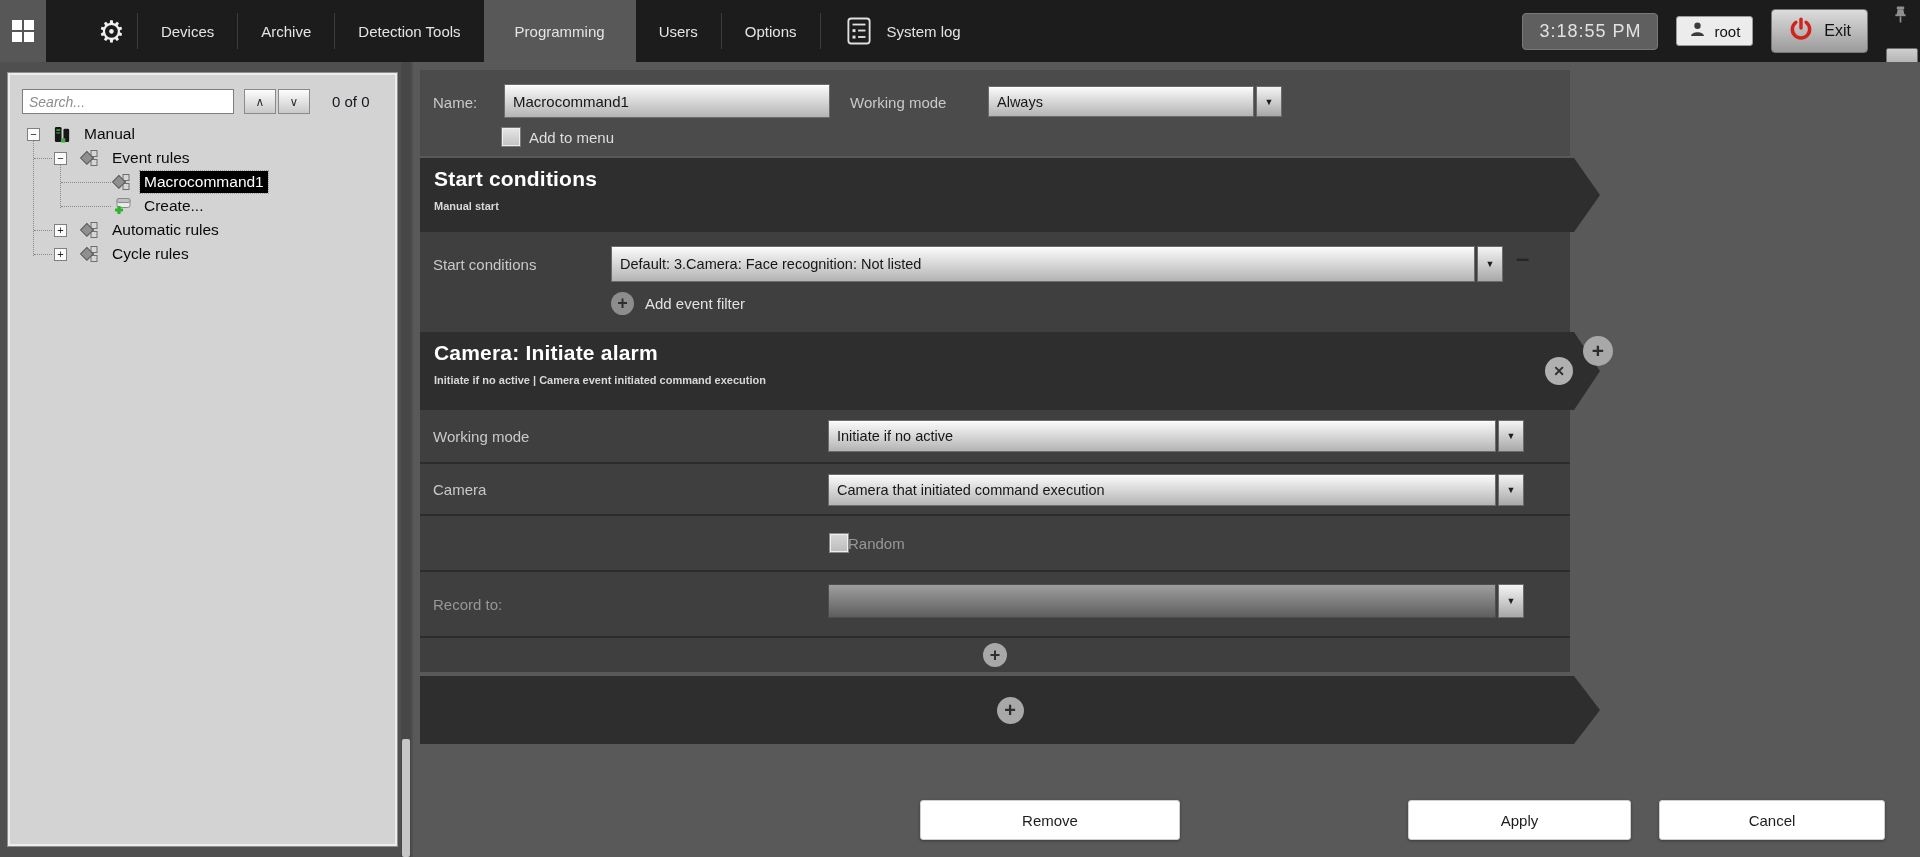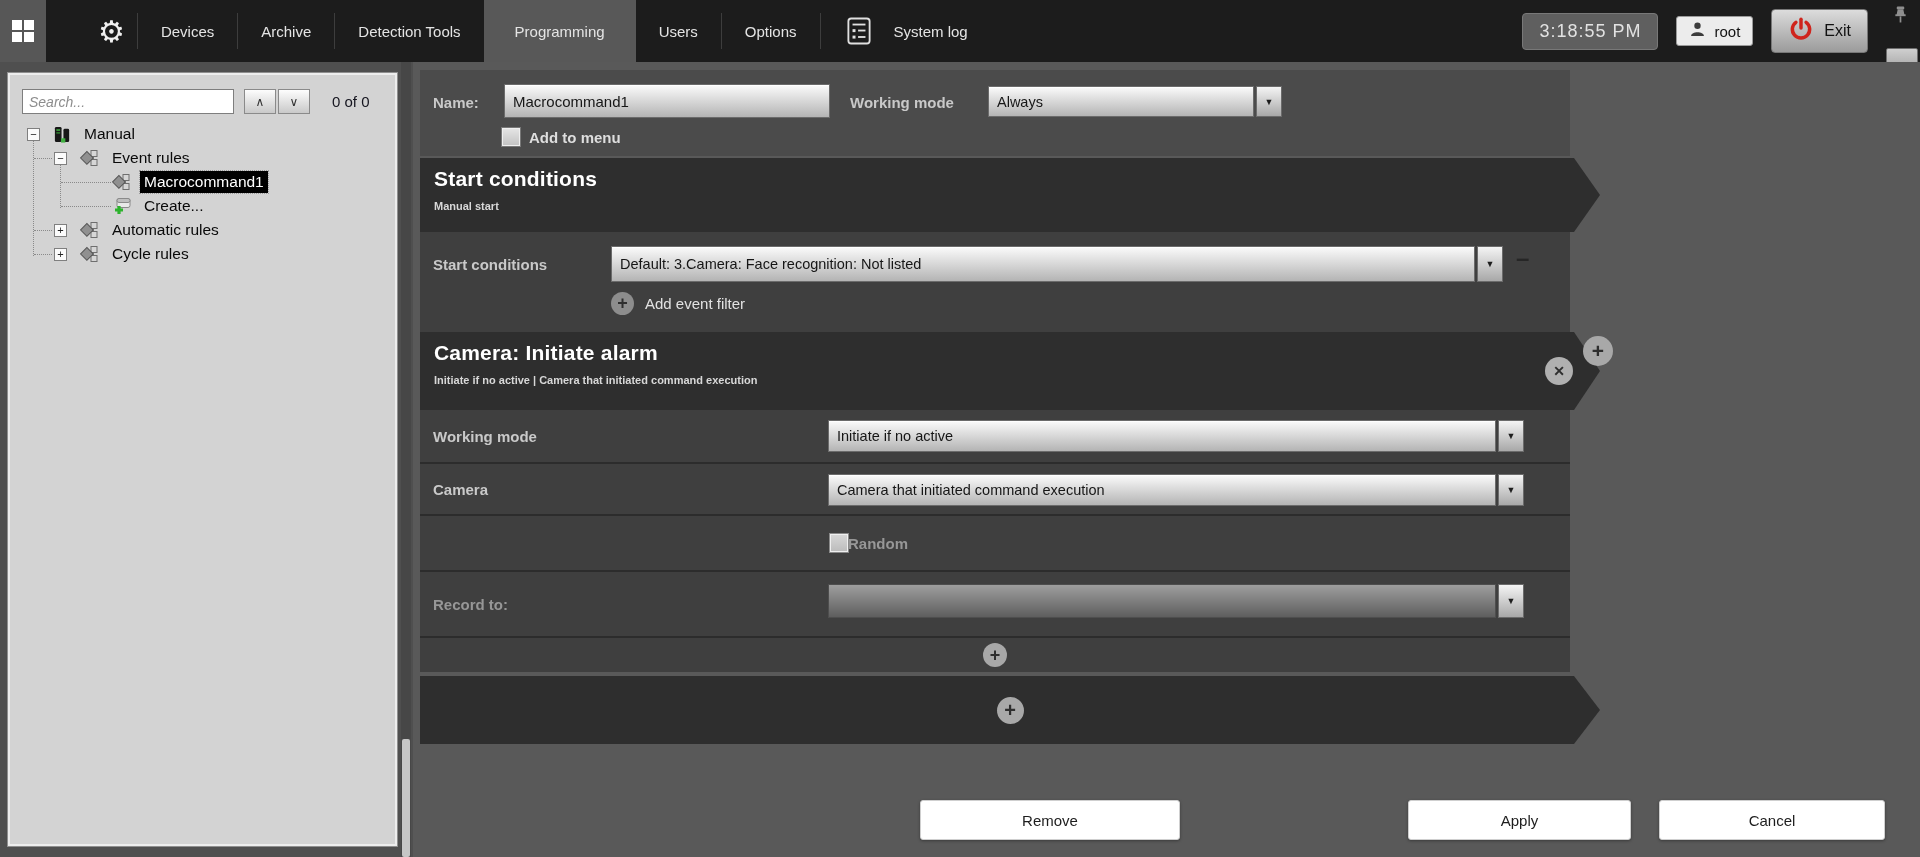--- a/index.html
+++ b/index.html
@@ -10,21 +10,21 @@
   
   .topbar { position:absolute; left:0; top:0; width:1920px; height:62px;
             background:#1c1c1c; display:flex; align-items:stretch; color:#e4e4e4; font-size:15px; }
   .grid-btn { width:46px; background:#575757; display:flex; align-items:center; justify-content:center; cursor:pointer; }
   .grid-icon { display:grid; grid-template-columns:10px 10px; grid-template-rows:10px 10px; gap:2px; }
   .grid-icon i { background:#fff; }
   .gear-btn { margin-left:40px; display:flex; align-items:center; font-size:30px; color:#f0f0f0; padding:0 12px; cursor:pointer; }
   .tb-sep { width:1px; background:#3d3d3d; margin:13px 0; }
   .menu-item { display:flex; align-items:center; padding:0 23px; cursor:pointer; white-space:nowrap; }
   .menu-item.active { background:#585858; padding:0 31px; }
-  .syslog-group { display:flex; align-items:center;gap:7px; }
+  .syslog-group { display:flex; align-items:center; }
   .syslog-icon { display:flex; align-items:center; padding:0 16px 0 26px; }
   .syslog-label { padding-right:16px; }
   .tb-right { margin-left:auto; display:flex; align-items:center; gap:18px; margin-right:52px; }
   .clock { background:#5f5f5f; border:1px solid #787878; border-radius:4px; color:#e2e2e2;
            font-size:18px; padding:7px 16px; letter-spacing:1px; }
   .user-badge { background:#ececec; border:1px solid #9a9a9a; border-radius:3px; color:#111;
                 display:flex; align-items:center; gap:8px; padding:4px 12px; font-size:15px; cursor:pointer; }
   .exit-btn { background:linear-gradient(#dcdcdc,#9b9b9b); border:1px solid #777; border-radius:4px;
               display:flex; align-items:center; gap:10px; padding:6px 16px; color:#111; font-size:16px; cursor:pointer; }
   .pin-wrap { position:absolute; right:3px; top:5px; width:34px; text-align:center; }
@@ -56,21 +56,21 @@
   .dot-v { position:absolute; border-left:1px dotted #8a8a8a; width:0; z-index:1; }
   .dot-h { position:absolute; border-top:1px dotted #8a8a8a; height:0; z-index:1; }
 
   
   .splitter { position:absolute; left:401px; top:62px; width:10px; bottom:0; background:#474747; cursor:col-resize; }
   .splitter-thumb { position:absolute; left:1px; right:1px; bottom:0; height:118px; background:#c6c6c6; border-radius:2px; }
 
   
   .main { position:absolute; left:413px; top:62px; right:0; bottom:0; background:#595959; }
   .top-block { position:absolute; left:7px; top:8px; width:1150px; height:86px; background:#4b4b4b; }
-  .form-label { color:#c9c9c9; font-size:15px; white-space:nowrap;font-weight:bold; }
+  .form-label { color:#c9c9c9; font-size:15px; white-space:nowrap; }
   .dim-label { color:#979797; }
 
   .combo { display:flex; align-items:stretch; position:absolute; }
   .combo-field { background:linear-gradient(#fbfbfb,#b4b4b4); border:1px solid #6b6b6b;
                  box-shadow:inset 0 1px 0 #fff; display:flex; align-items:center;
                  padding:0 8px; font-size:14.5px; color:#161616; flex:1; white-space:nowrap; overflow:hidden; }
   .combo-arrow { width:26px; margin-left:2px; background:linear-gradient(#f4f4f4,#a8a8a8);
                  border:1px solid #6b6b6b; display:flex; align-items:center; justify-content:center;
                  font-size:9px; color:#1d1d1d; cursor:pointer; }
   .combo-field.disabled { background:linear-gradient(#9e9e9e,#5e5e5e); box-shadow:none; border-color:#4e4e4e; }
@@ -306,21 +306,21 @@
       </div>
       <span class="minus-glyph" style="left:1096px; top:12px;">–</span>
       <div style="position:absolute; left:191px; top:60px; display:flex; align-items:center; gap:11px;">
         <span class="circle-btn" style="width:23px; height:23px; font-size:18px; background:#8d8d8d;">+</span>
         <span style="color:#e2e2e2; font-size:15px;">Add event filter</span>
       </div>
     </div>
 
     <div class="band" style="top:270px; height:78px;">
       <div class="band-title">Camera: Initiate alarm</div>
-      <div class="band-sub">Initiate if no active | Camera that initiated command execution</div>
+      <div class="band-sub">Initiate if no active | Camera event initiated command execution</div>
       <span class="circle-btn" style="position:absolute; left:1125px; top:25px; width:28px; height:28px; font-size:14px; background:#b0b0b0;">✕</span>
     </div>
     <span class="circle-btn" style="position:absolute; left:1170px; top:274px; width:30px; height:30px; font-size:21px; background:#a8a8a8;">+</span>
 
     <div class="rows-block" style="top:348px;">
       <div class="sec-row" style="height:52px;">
         <span class="row-label form-label">Working mode</span>
         <div class="combo" style="left:408px; top:10px; width:696px; height:32px;">
           <div class="combo-field">Initiate if no active</div>
           <div class="combo-arrow">▼</div>

